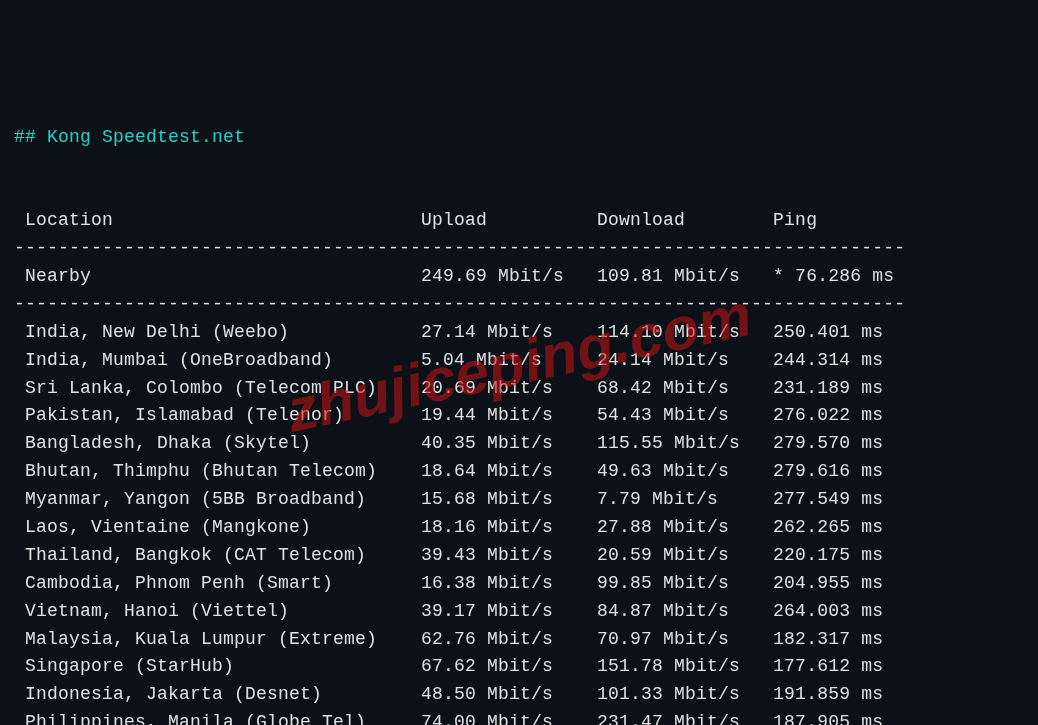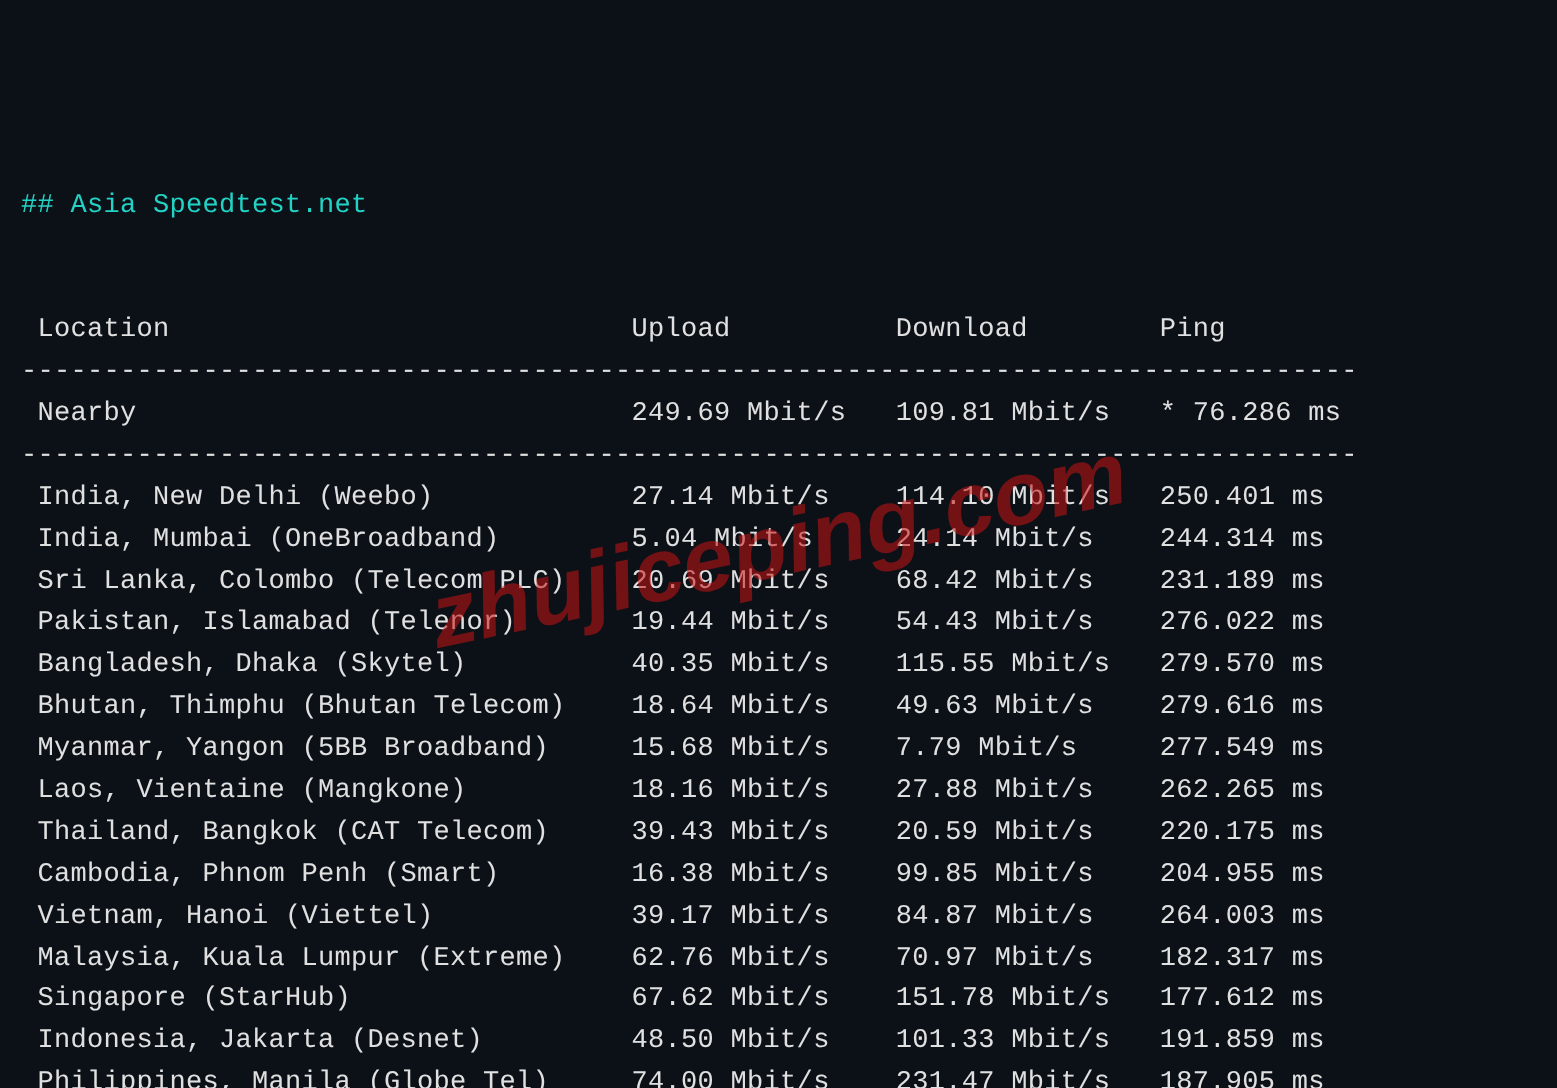--- a/index.html
+++ b/index.html
@@ -29,21 +29,21 @@
     pointer-events: none;
     user-select: none;
     white-space: nowrap;
   }
 </style>
 </head>
 <body>
 
 
 
-<span class="title">## Asia Speedtest.net</span>
+<span class="title">## Kong Speedtest.net</span>
 
 <div id="term">
  Location                            Upload          Download        Ping
 ---------------------------------------------------------------------------------
  Nearby                              249.69 Mbit/s   109.81 Mbit/s   * 76.286 ms
 ---------------------------------------------------------------------------------
  India, New Delhi (Weebo)            27.14 Mbit/s    114.10 Mbit/s   250.401 ms
  India, Mumbai (OneBroadband)        5.04 Mbit/s     24.14 Mbit/s    244.314 ms
  Sri Lanka, Colombo (Telecom PLC)    20.69 Mbit/s    68.42 Mbit/s    231.189 ms
  Pakistan, Islamabad (Telenor)       19.44 Mbit/s    54.43 Mbit/s    276.022 ms

